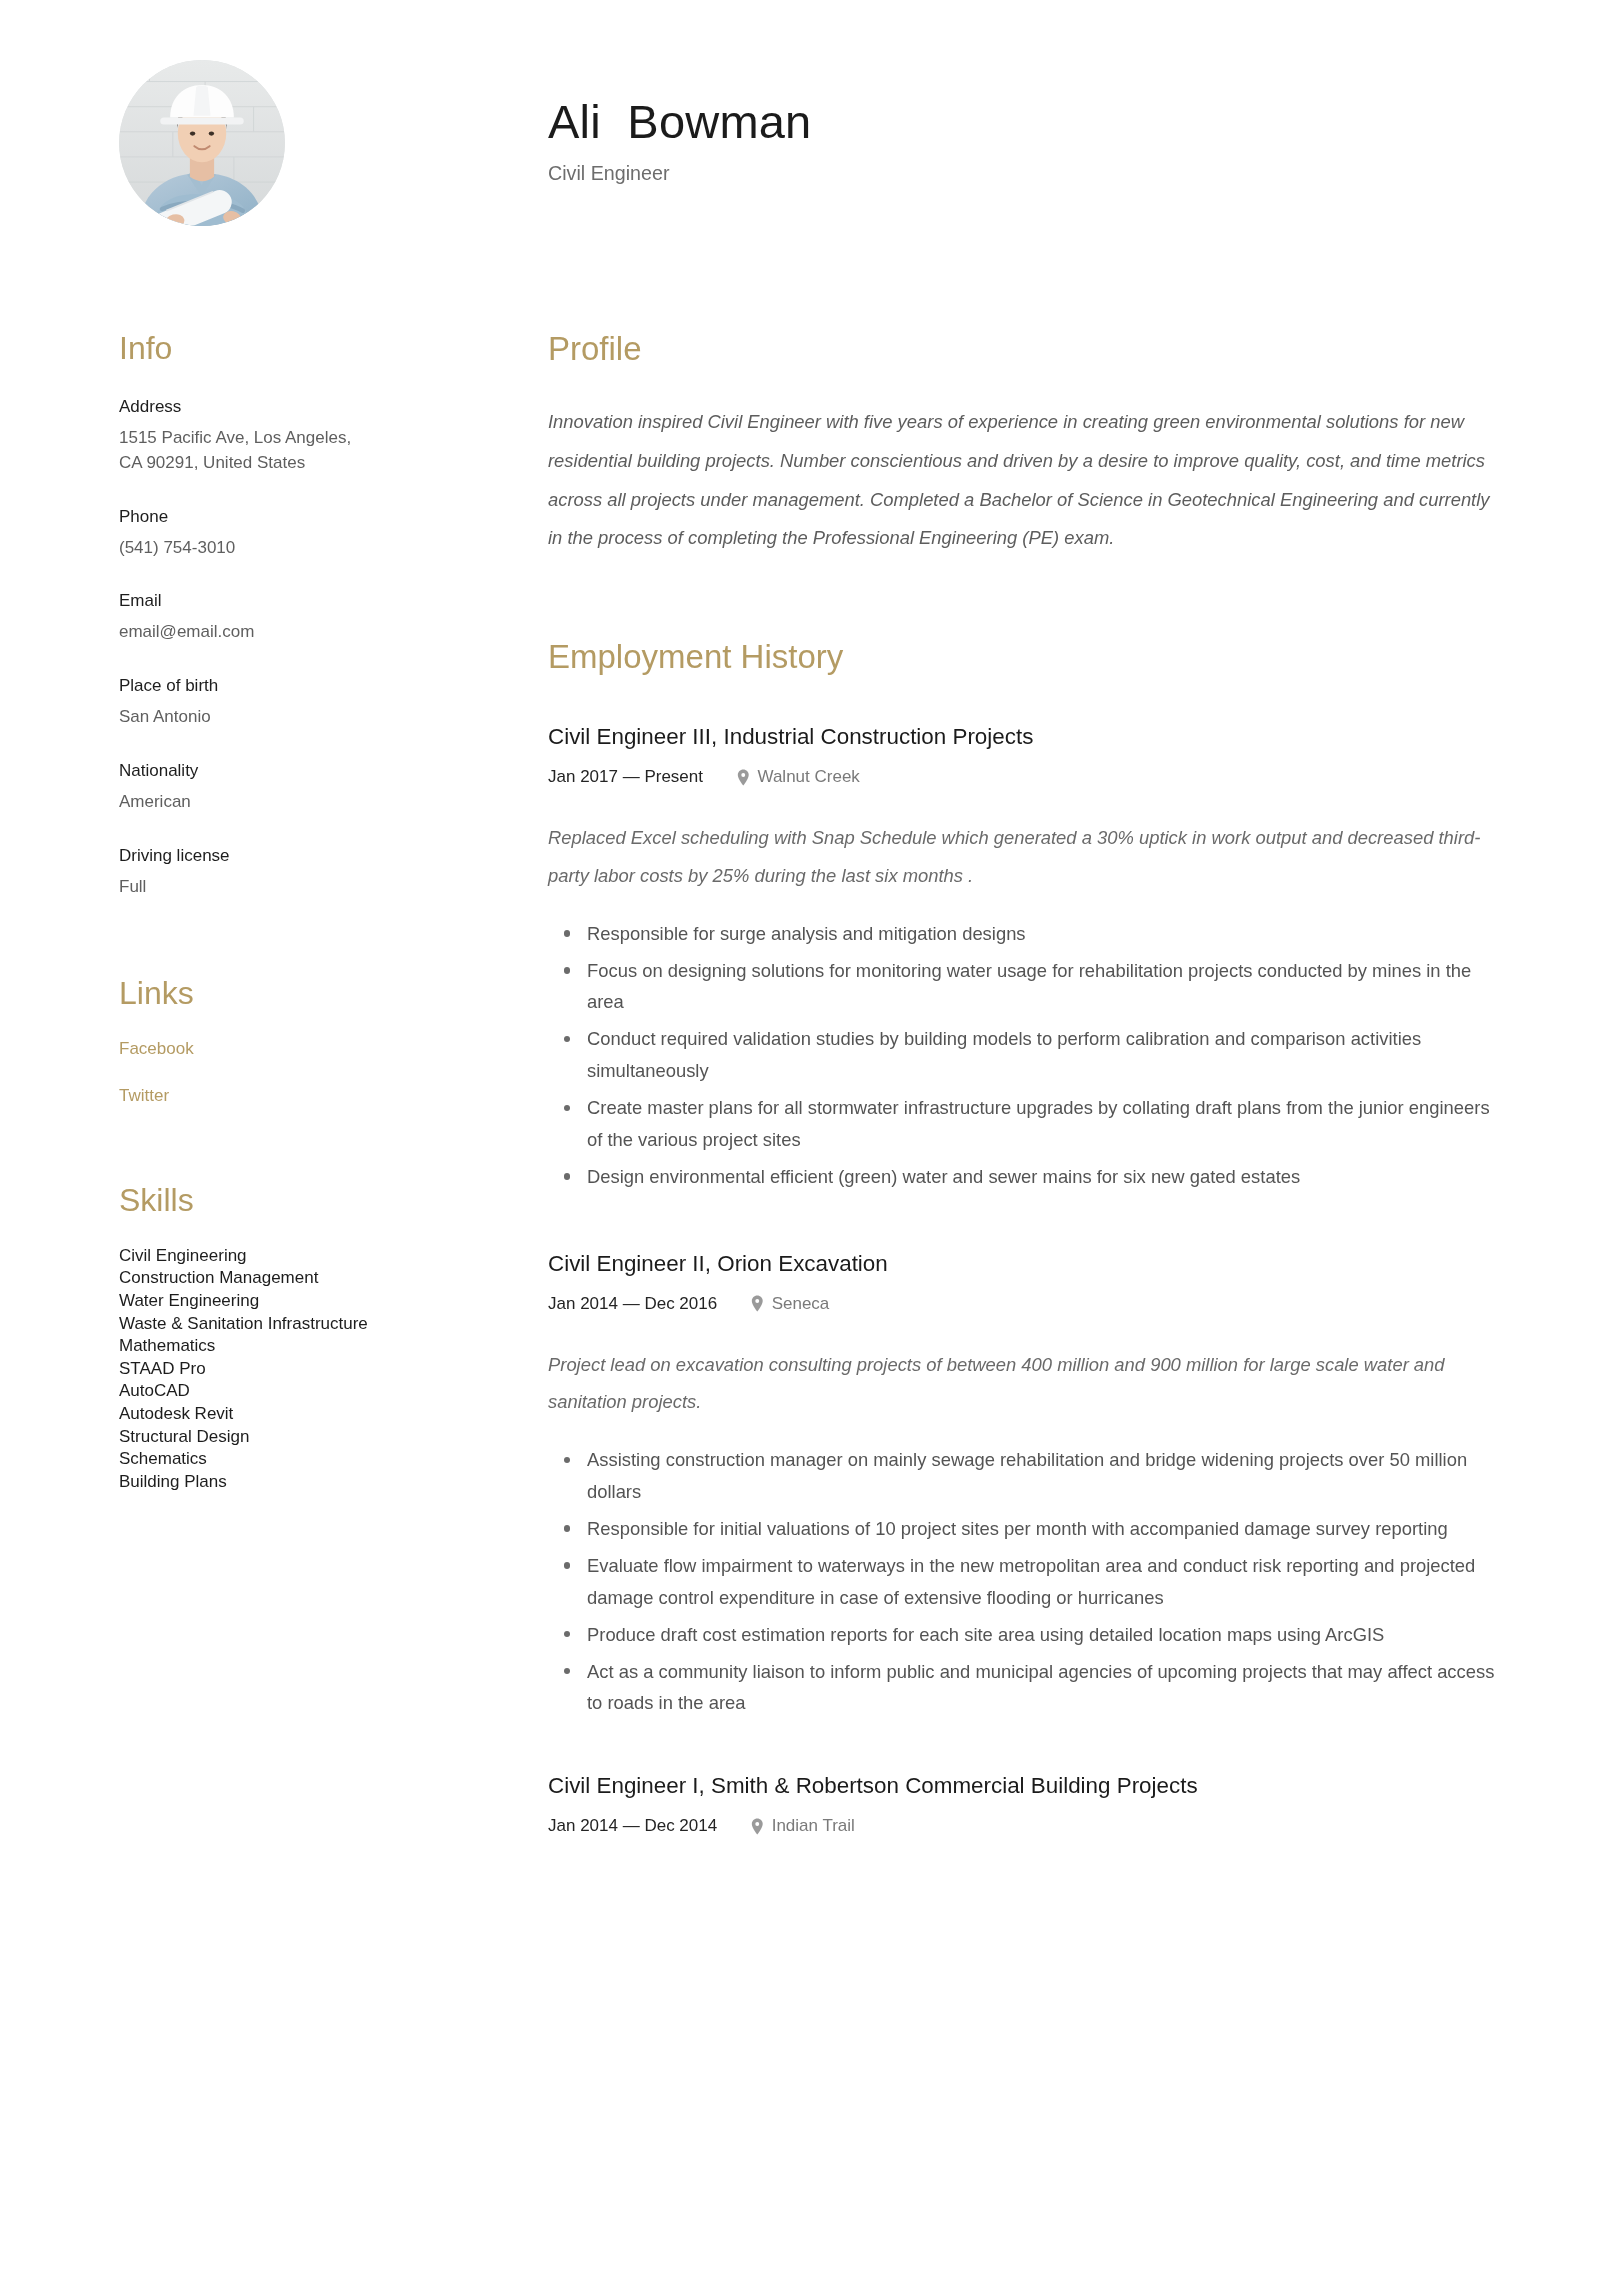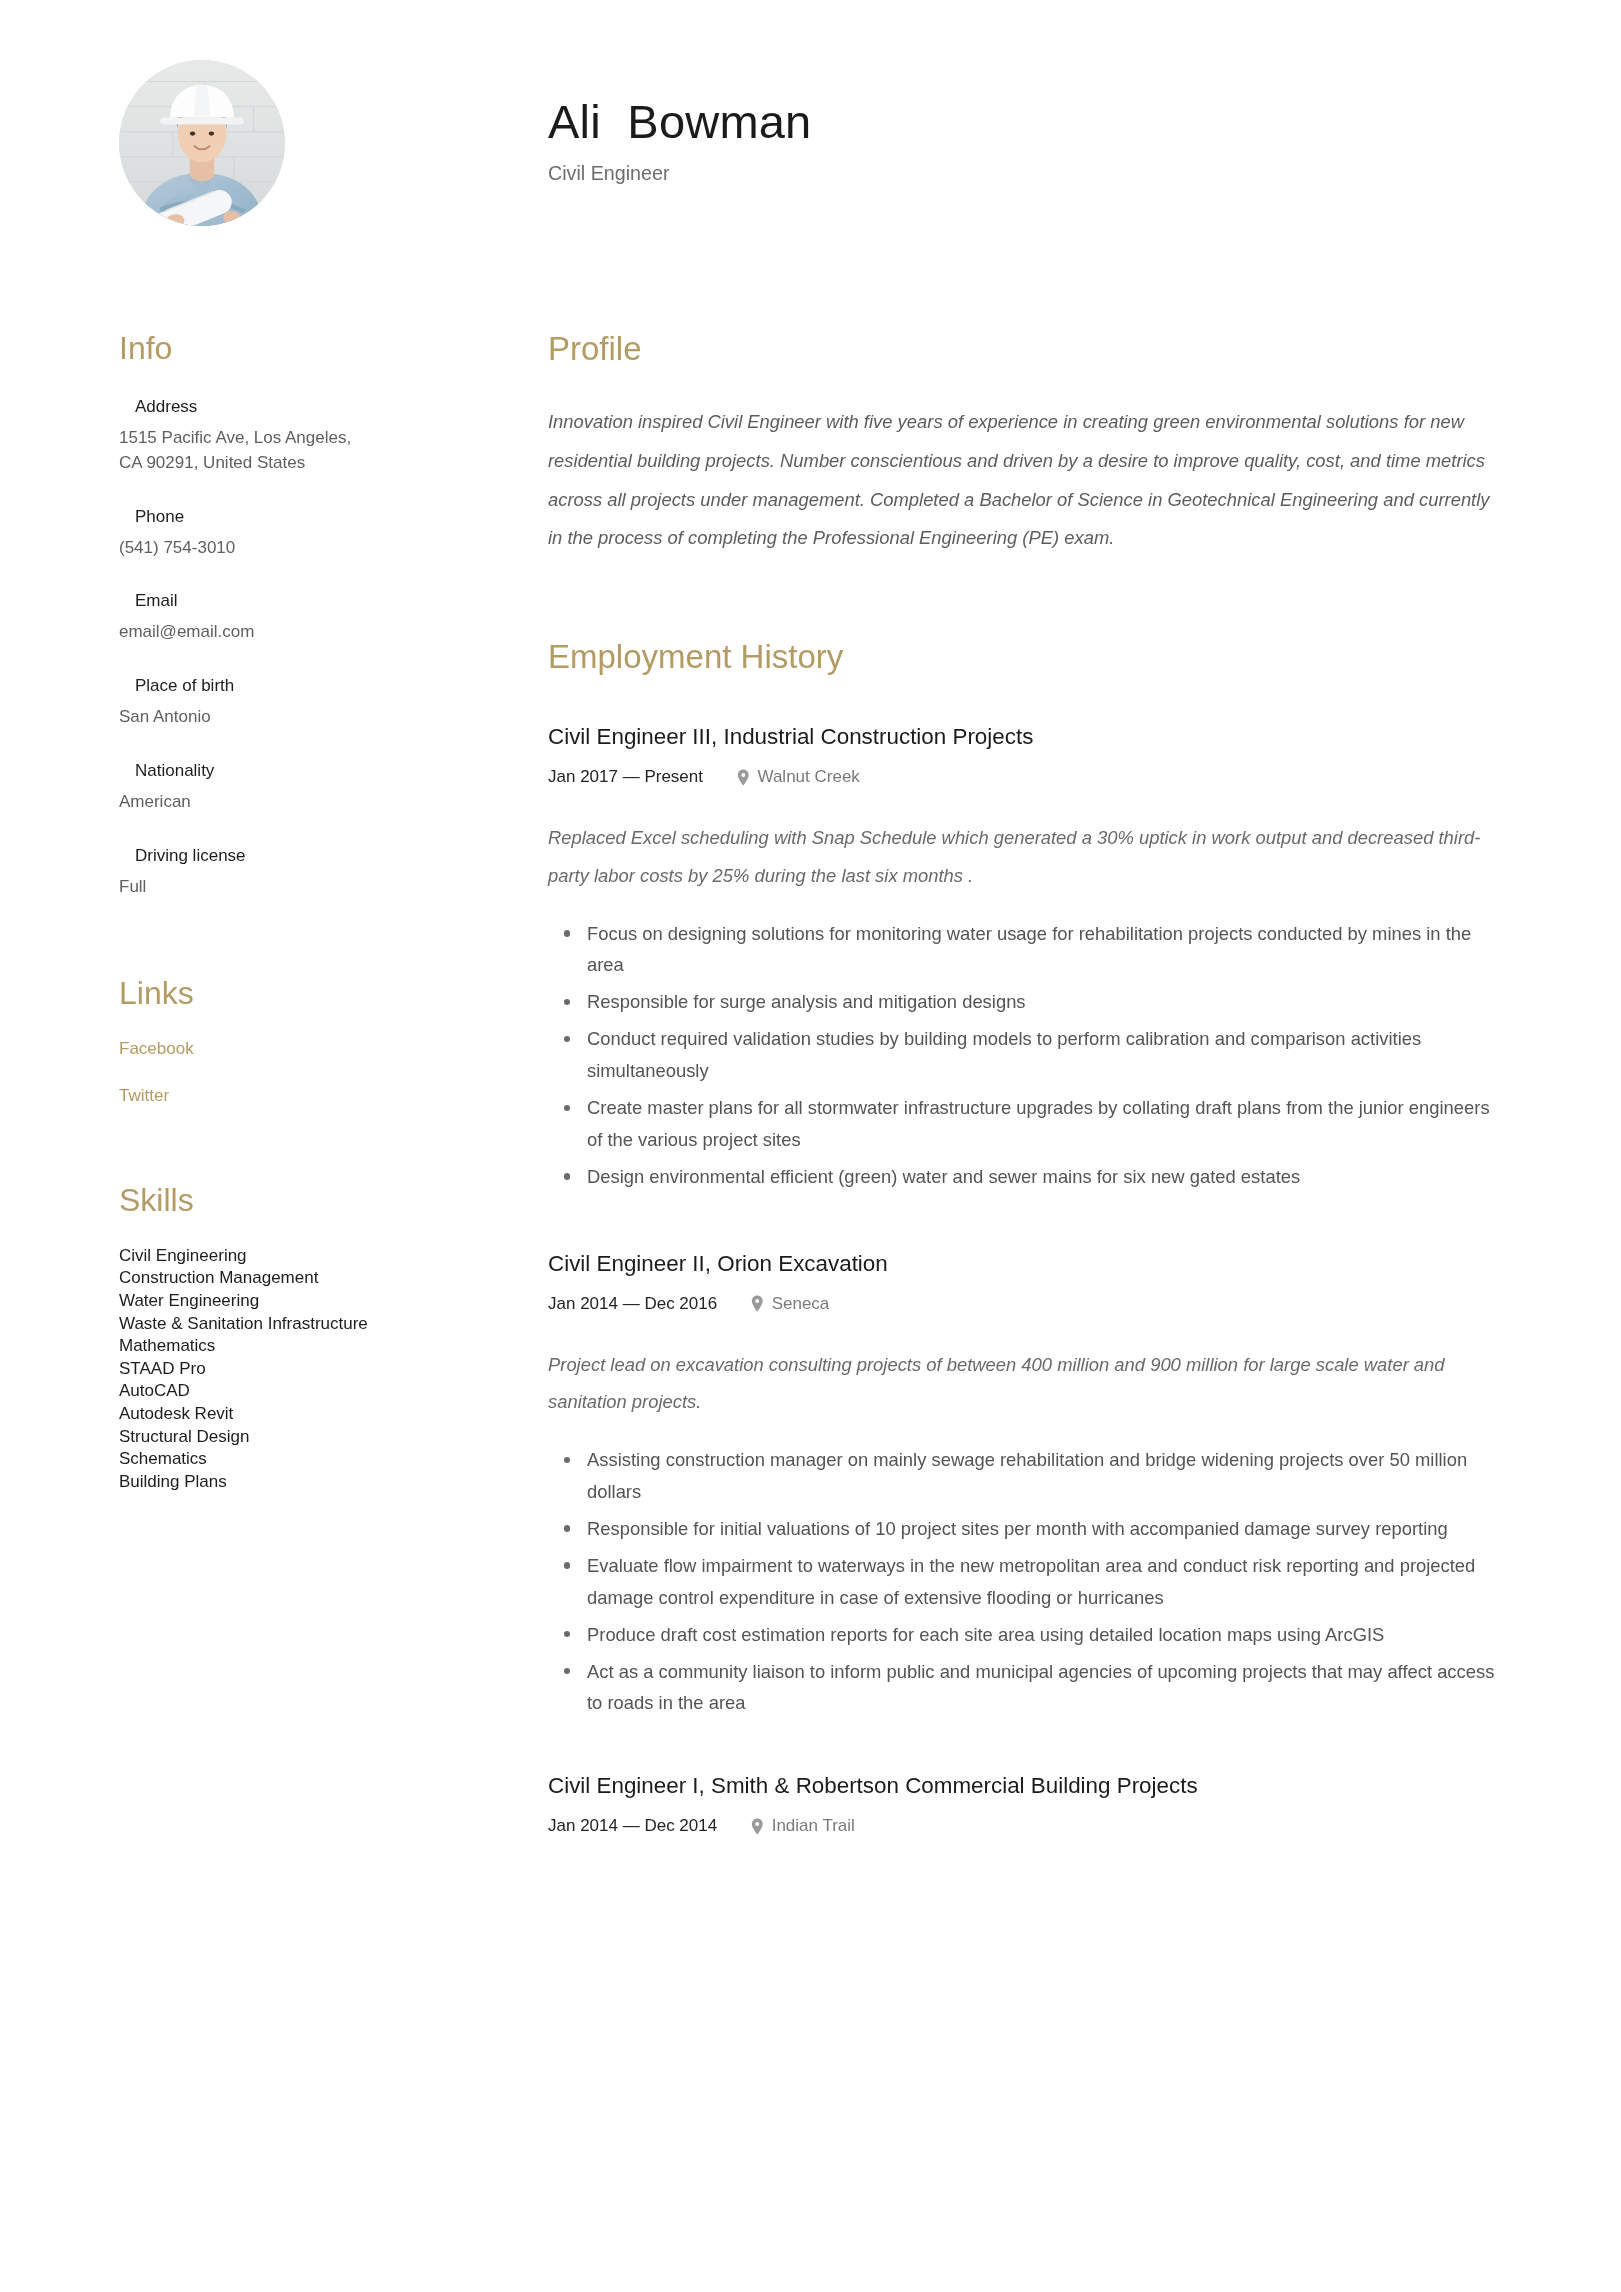--- a/index.html
+++ b/index.html
@@ -88,21 +88,20 @@
   .sidebar .sec-head { font-size: 32px; }
   .main .sec-head { font-size: 33px; }
 
   
   .info-item { margin-top: 30px; }
   .info-label {
     font-size: 17px;
     color: #1d1d1d;
     font-weight: 400;
     line-height: 1.35;
-    margin-left: 16px;
   }
   .info-value {
     font-size: 17px;
     color: #5f5f5f;
     line-height: 1.45;
     margin-top: 7.2px;
     white-space: pre-line;
   }
 
   .links-head { margin-top: 77px; }
@@ -352,22 +351,22 @@
             <svg viewBox="0 0 14 19" xmlns="http://www.w3.org/2000/svg" aria-hidden="true">
               <path d="M7 0.6 C3.6 0.6 0.9 3.3 0.9 6.7 C0.9 11.2 7 18.4 7 18.4 C7 18.4 13.1 11.2 13.1 6.7 C13.1 3.3 10.4 0.6 7 0.6 Z" fill="#9a9a9a"></path>
               <circle cx="7" cy="6.7" r="2.2" fill="#ffffff"></circle>
             </svg>
           </span>
           <span>Walnut Creek</span>
         </span>
       </div>
       <div class="job-desc">Replaced Excel scheduling with Snap Schedule which generated a 30% uptick in work output and decreased third-party labor costs by 25% during the last six months .</div>
       <ul class="job-bullets">
+        <li>Responsible for surge analysis and mitigation designs</li>
         <li>Focus on designing solutions for monitoring water usage for rehabilitation projects conducted by mines in the area</li>
-        <li>Responsible for surge analysis and mitigation designs</li>
         <li>Conduct required validation studies by building models to perform calibration and comparison activities simultaneously</li>
         <li>Create master plans for all stormwater infrastructure upgrades by collating draft plans from the junior engineers of the various project sites</li>
         <li>Design environmental efficient (green) water and sewer mains for six new gated estates</li>
       </ul>
     </div>
 
     <div class="job" style="margin-top:56px">
       <div class="job-name">Civil Engineer II, Orion Excavation</div>
       <div class="job-meta">
         <span class="job-dates">Jan 2014 — Dec 2016</span>

